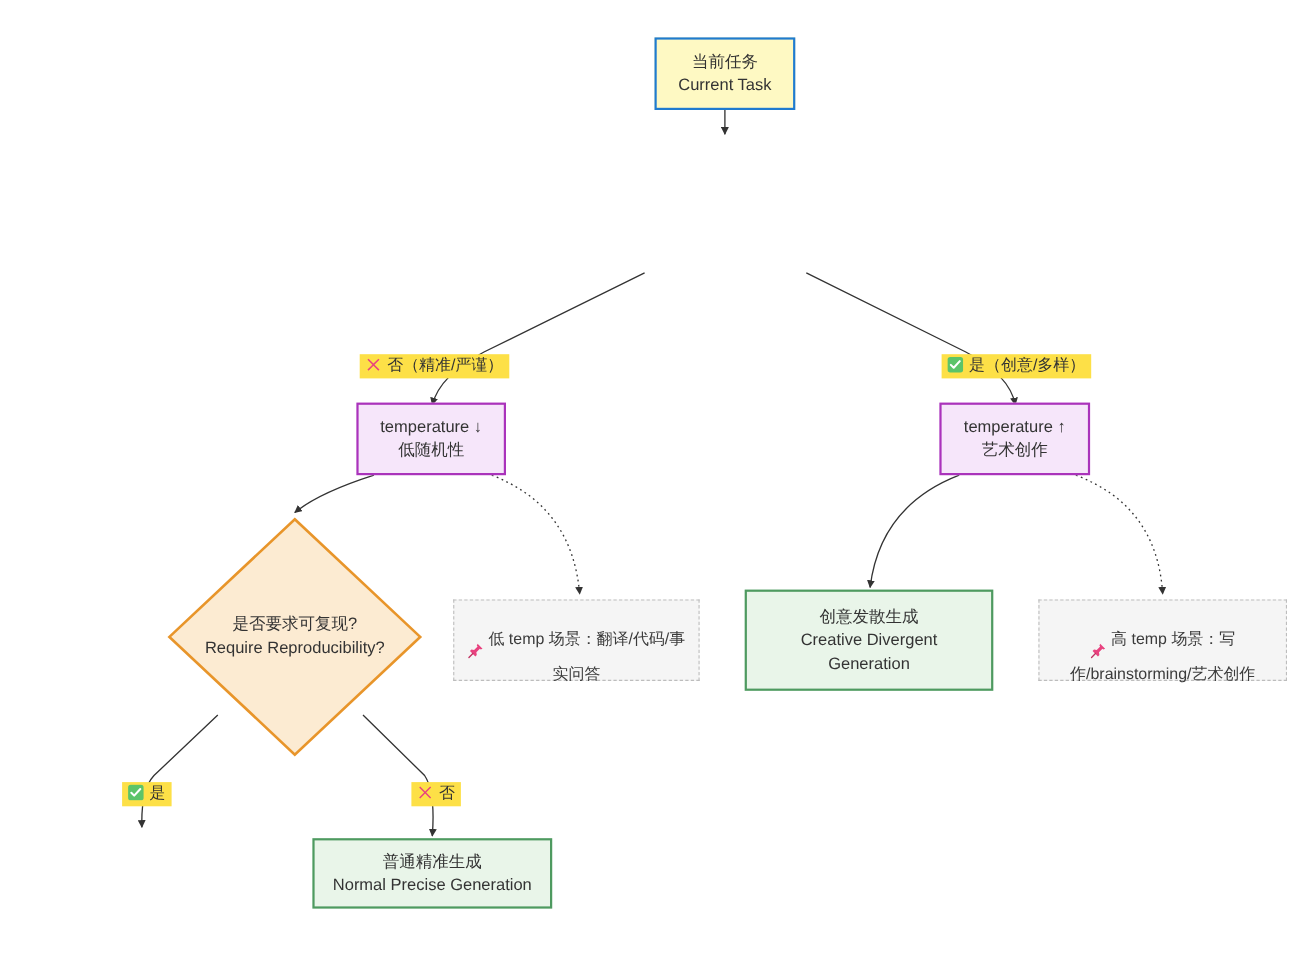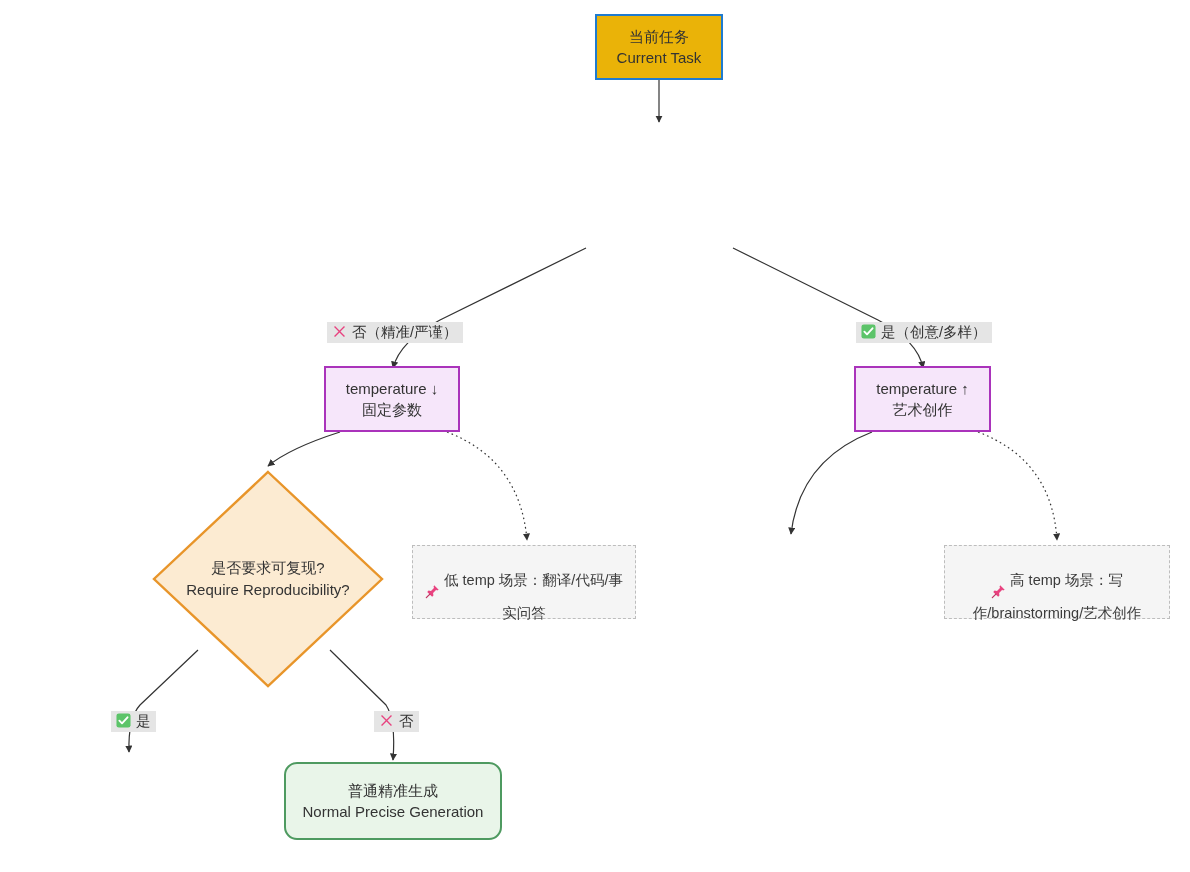--- a/index.html
+++ b/index.html
@@ -36,22 +36,23 @@
     color: #333333;
     font-size: 15px;
     white-space: pre-line;
   }
   
   .box {
     border-width: 2px;
     border-style: solid;
   }
   .box-blue {
-    background: #eab308;
+    background: #fef9c3;
     border-color: #1f7bd0;
+    margin-top: 20px;
   }
   .box-purple {
     background: #f6e6fa;
     border-color: #aa33bb;
   }
   .box-green {
     background: #e9f5e9;
     border-color: #4e9a60;
   }
   .note {
@@ -82,21 +83,21 @@
     justify-content: center;
     text-align: center;
     font-size: 15px;
     color: #333333;
     line-height: 1.45;
     white-space: pre-line;
   }
   
   .edge-label {
     position: absolute;
-    background: #e5e5e5;
+    background: #fde047;
     color: #333333;
     font-size: 14.5px;
     padding: 2px 5px;
     white-space: nowrap;
     display: flex;
     align-items: center;
     gap: 5px;
     line-height: 1.2;
   }
   .edge-label .emoji {
@@ -156,21 +157,21 @@
     <span class="emoji ic">
       <svg width="15" height="15" viewBox="0 0 16 16">
         <rect x="0.5" y="0.5" width="15" height="15" rx="2.5" fill="#5cc469"></rect>
         <path d="M3.6 8.2 L6.4 11 L12.3 4.6" fill="none" stroke="#ffffff" stroke-width="2" stroke-linecap="round" stroke-linejoin="round"></path>
       </svg>
     </span>
     <span>是（创意/多样）</span>
   </div>
 
   <div class="node box box-purple" style="left:324px; top:366px; width:136px; height:66px;">temperature ↓
-固定参数</div>
+低随机性</div>
 
   <div class="node box box-purple" style="left:854px; top:366px; width:137px; height:66px;">temperature ↑
 艺术创作</div>
 
   <div class="diamond-wrap" style="left:152px; top:470px; width:232px; height:218px;">
     <svg width="232" height="218" viewBox="0 0 232 218">
       <polygon points="116,2 230,109 116,216 2,109" fill="#fcebd2" stroke="#e8952a" stroke-width="2.4"></polygon>
     </svg>
     <div class="diamond-label">是否要求可复现?
 Require Reproducibility?</div>
@@ -191,20 +192,23 @@
     <span style="display:inline;">
       <span class="ic" style="position:relative; top:2px; margin-right:4px;">
         <svg width="15" height="15" viewBox="0 0 16 16">
           <path d="M9.8 1.4 L14.6 6.2 L12.8 7 L12 6.2 L8.6 9.6 L9 12.2 L7.6 13.6 L2.4 8.4 L3.8 7 L6.4 7.4 L9.8 4 L9 3.2 Z" fill="#e8427f"></path>
           <path d="M5.2 10.8 L1.4 14.6" stroke="#c03060" stroke-width="1.3" stroke-linecap="round"></path>
         </svg>
       </span><span>高 temp 场景：写作/brainstorming/艺术创作</span>
     </span>
   </div>
 
+  <div class="node box box-green" style="left:677px; top:536px; width:226px; height:92px;">创意发散生成
+Creative Divergent
+Generation</div>
 
   <div class="edge-label" style="left:111px; top:711px;">
     <span class="emoji ic">
       <svg width="15" height="15" viewBox="0 0 16 16">
         <rect x="0.5" y="0.5" width="15" height="15" rx="2.5" fill="#5cc469"></rect>
         <path d="M3.6 8.2 L6.4 11 L12.3 4.6" fill="none" stroke="#ffffff" stroke-width="2" stroke-linecap="round" stroke-linejoin="round"></path>
       </svg>
     </span>
     <span>是</span>
   </div>
@@ -212,16 +216,16 @@
   <div class="edge-label" style="left:374px; top:711px;">
     <span class="emoji ic">
       <svg width="15" height="15" viewBox="0 0 16 16">
         <path d="M3.2 2.2 L8 7 L12.8 2.2 L13.8 3.2 L9 8 L13.8 12.8 L12.8 13.8 L8 9 L3.2 13.8 L2.2 12.8 L7 8 L2.2 3.2 Z" fill="#e8427f"></path>
       </svg>
     </span>
     <span>否</span>
   </div>
 
 
-  <div class="node box box-green" style="left:284px; top:762px; width:218px; height:78px;border-radius:13px;">普通精准生成
+  <div class="node box box-green" style="left:284px; top:762px; width:218px; height:64px;">普通精准生成
 Normal Precise Generation</div>
 
 </div>
 
 </body></html>

